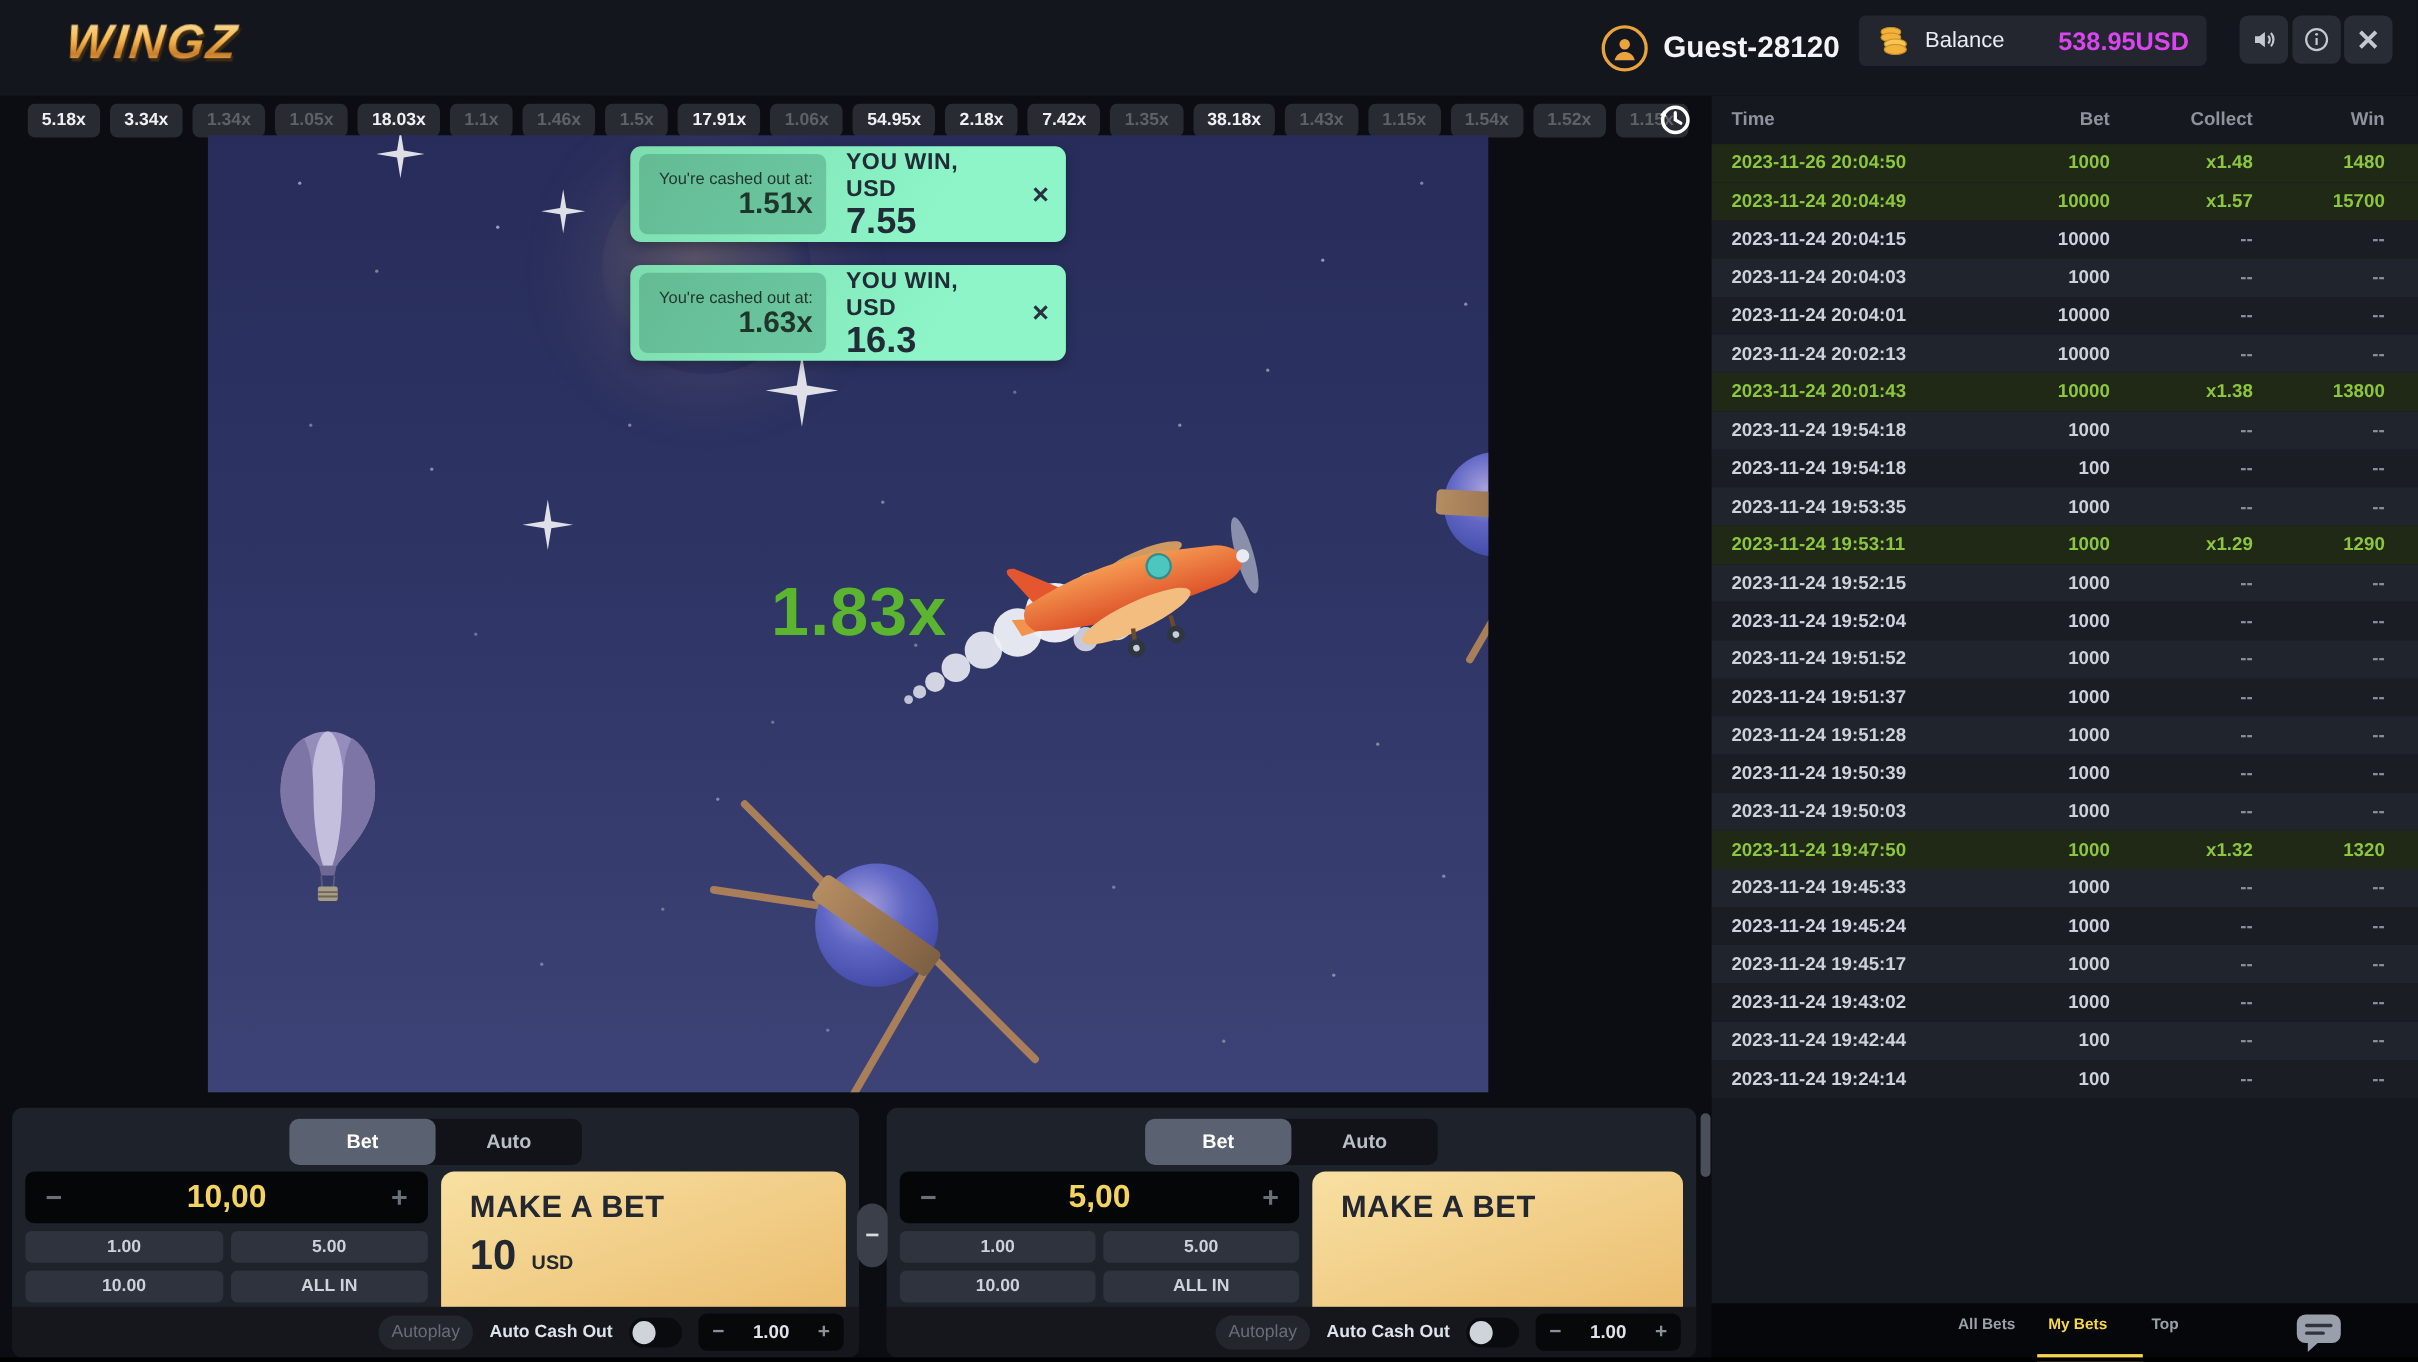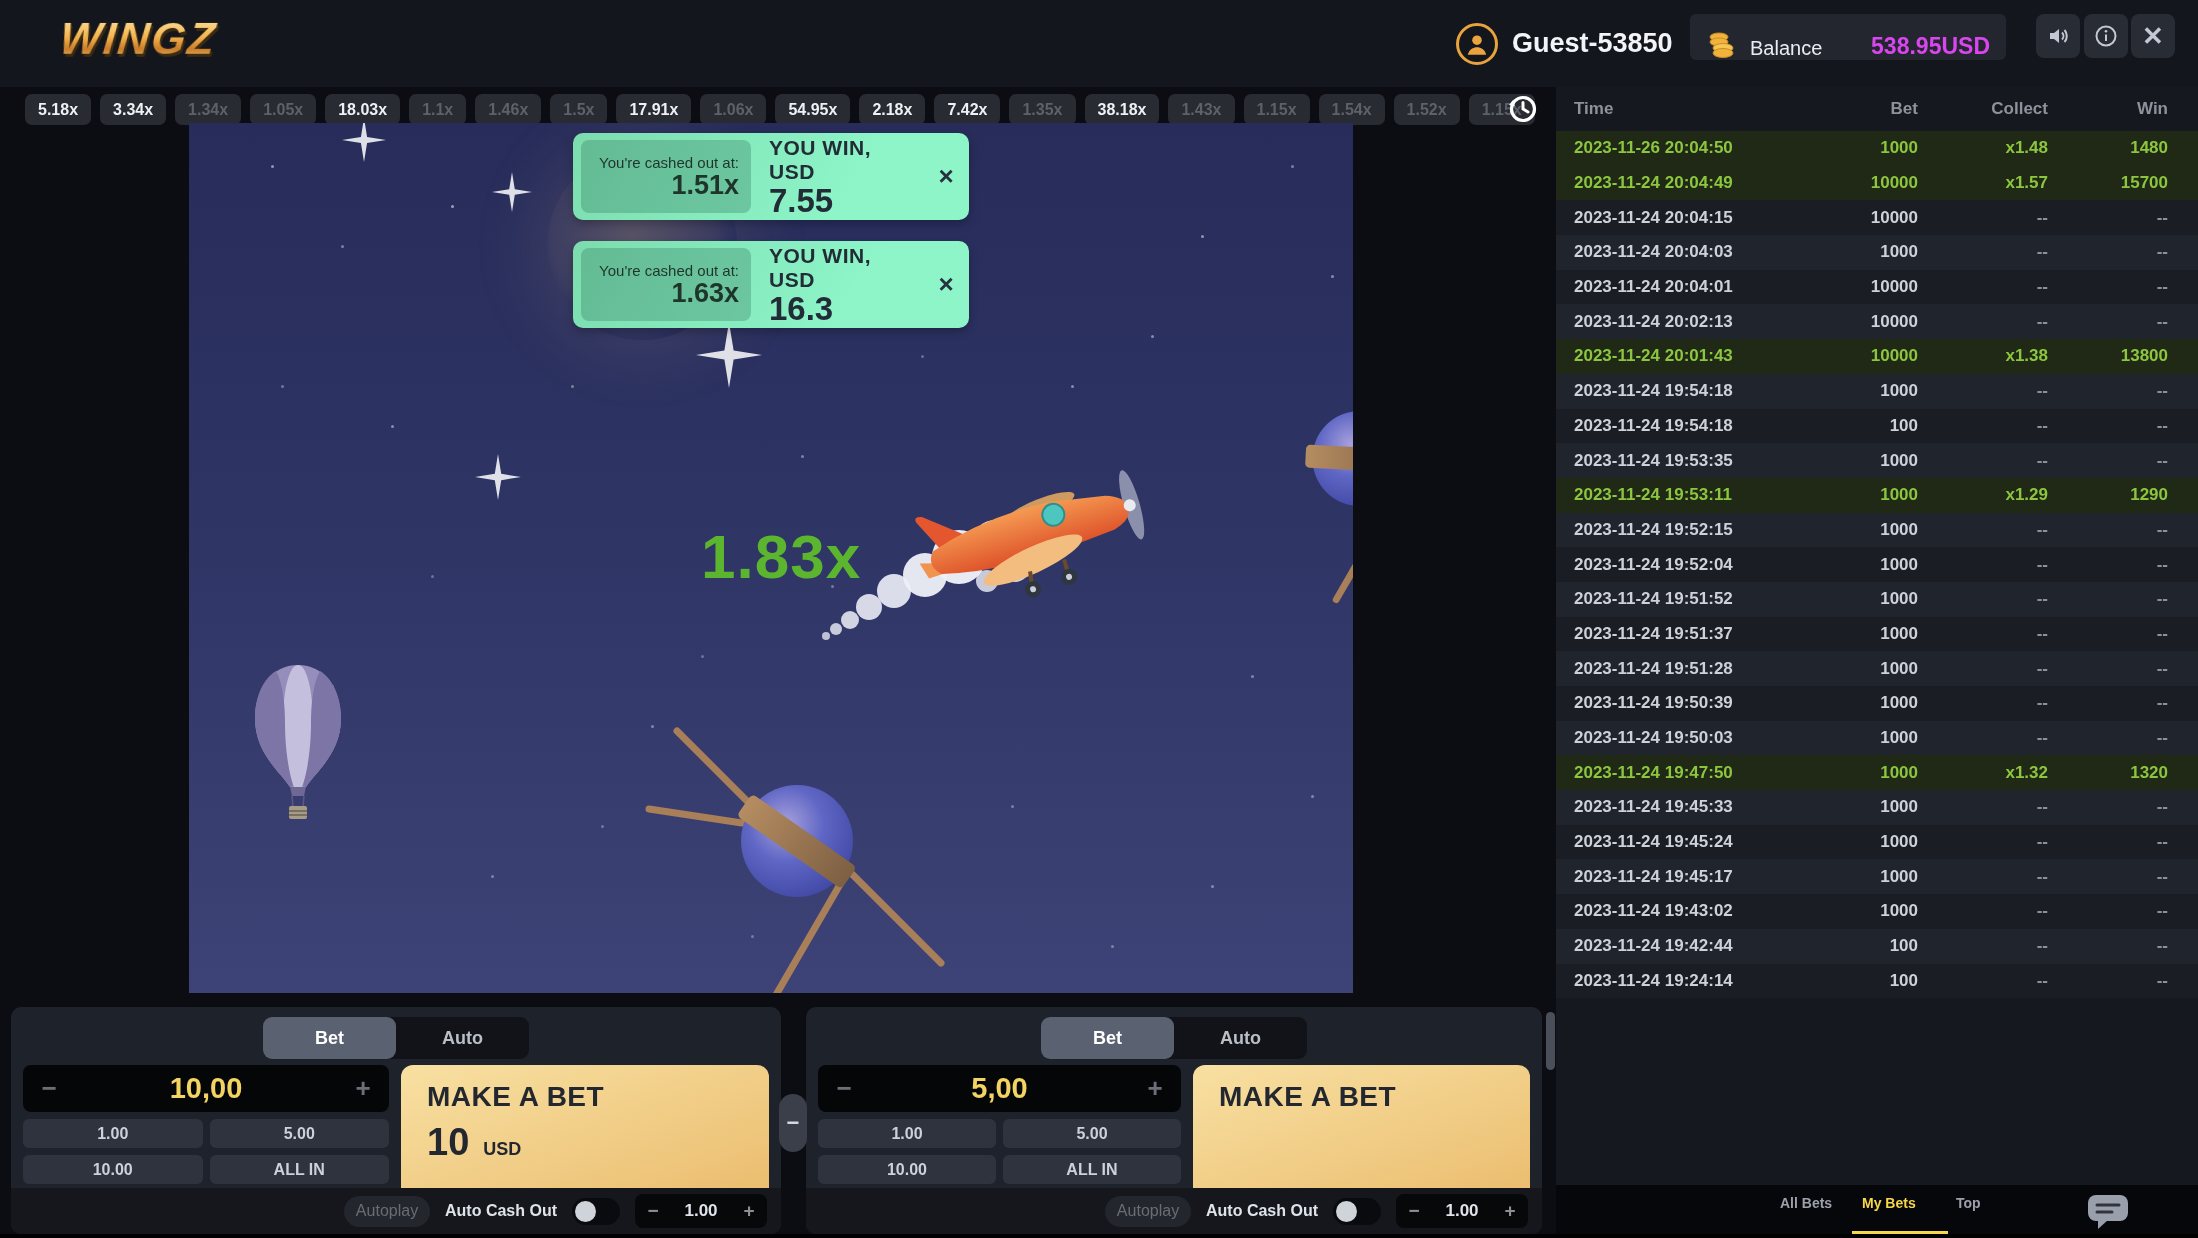--- a/index.html
+++ b/index.html
@@ -12,21 +12,21 @@
   #logo { position:absolute; left:60px; top:14px; font-size:44px; font-weight:900; font-style:italic;
     letter-spacing:2px; color:#f6c15f;
     background:linear-gradient(180deg,#fde8b0 0%,#f5b54e 45%,#c97e2a 70%,#f8d488 100%);
     -webkit-background-clip:text; background-clip:text; -webkit-text-fill-color:transparent;
     text-shadow:none; filter:drop-shadow(2px 3px 0px #3a2b14) drop-shadow(0 0 1px #1c1610);
     transform:skewX(-6deg); }
   #user-group { position:absolute; left:1456px; top:0; height:87px; display:flex; align-items:center; gap:14px; }
   .avatar { width:42px; height:42px; border-radius:50%; border:3px solid #e8a33d; display:flex; align-items:center; justify-content:center; }
   #username { font-size:27px; font-weight:700; color:#f2f4f8; }
   #balance-box { position:absolute; left:1690px; top:14px; width:316px; height:46px; background:#23262e;
-    border-radius:6px; display:flex; align-items:flex-end; padding:0 16px; gap:12px; }
+    border-radius:6px; display:flex; align-items:center; padding:0 16px; gap:12px; }
   #balance-label { font-size:20px; color:#e9ecf2; }
   #balance-value { font-size:23px; font-weight:700; color:#d946ef; margin-left:auto; }
   .topbtn { position:absolute; top:14px; width:44px; height:44px; background:#282c35; border-radius:8px;
     display:flex; align-items:center; justify-content:center; color:#c3c8d2; }
   #btn-sound { left:2036px; } #btn-info { left:2084px; } #btn-close { left:2131px; font-size:26px; font-weight:700; }
 
   
   #history-row { position:absolute; left:25px; top:94px; width:1515px; height:32px; display:flex; gap:9px; overflow:hidden; }
   .chip { height:31px; line-height:31px; padding:0 13px; border-radius:7px; background:#282b31;
     font-size:16px; font-weight:700; color:#eef0f3; white-space:nowrap; flex:0 0 auto; }
@@ -127,21 +127,21 @@
 
 <div id="topbar">
   <div id="logo">WINGZ</div>
   <div id="user-group">
     <div class="avatar">
       <svg width="26" height="26" viewBox="0 0 24 24">
           <circle cx="12" cy="8.5" r="4.4" fill="#eba33f"></circle>
           <path d="M3.5 22c1.2-5 5-7 8.5-7s7.3 2 8.5 7z" fill="#eba33f"></path>
         </svg>
     </div>
-    <span id="username">Guest-53850</span>
+    <span id="username">Guest-28120</span>
   </div>
   <div id="balance-box">
     <svg width="32" height="30" viewBox="0 0 32 30">
       <ellipse cx="13" cy="7" rx="9" ry="4" fill="#f2b33c" stroke="#c98e24"></ellipse>
       <ellipse cx="13" cy="12" rx="9" ry="4" fill="#f2b33c" stroke="#c98e24"></ellipse>
       <ellipse cx="17" cy="18" rx="10" ry="4.5" fill="#f6c554" stroke="#c98e24"></ellipse>
       <ellipse cx="17" cy="23" rx="10" ry="4.5" fill="#f2b33c" stroke="#c98e24"></ellipse>
     </svg>
     <span id="balance-label">Balance</span>
     <span id="balance-value">538.95USD</span>

